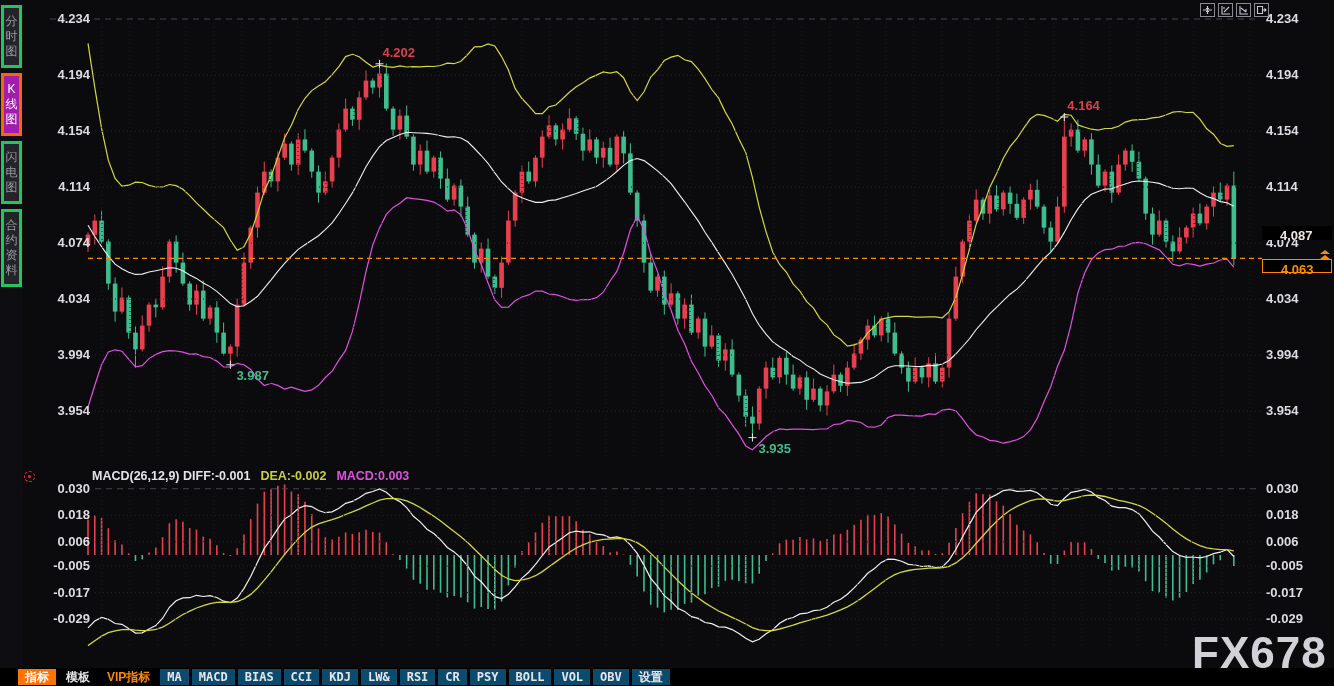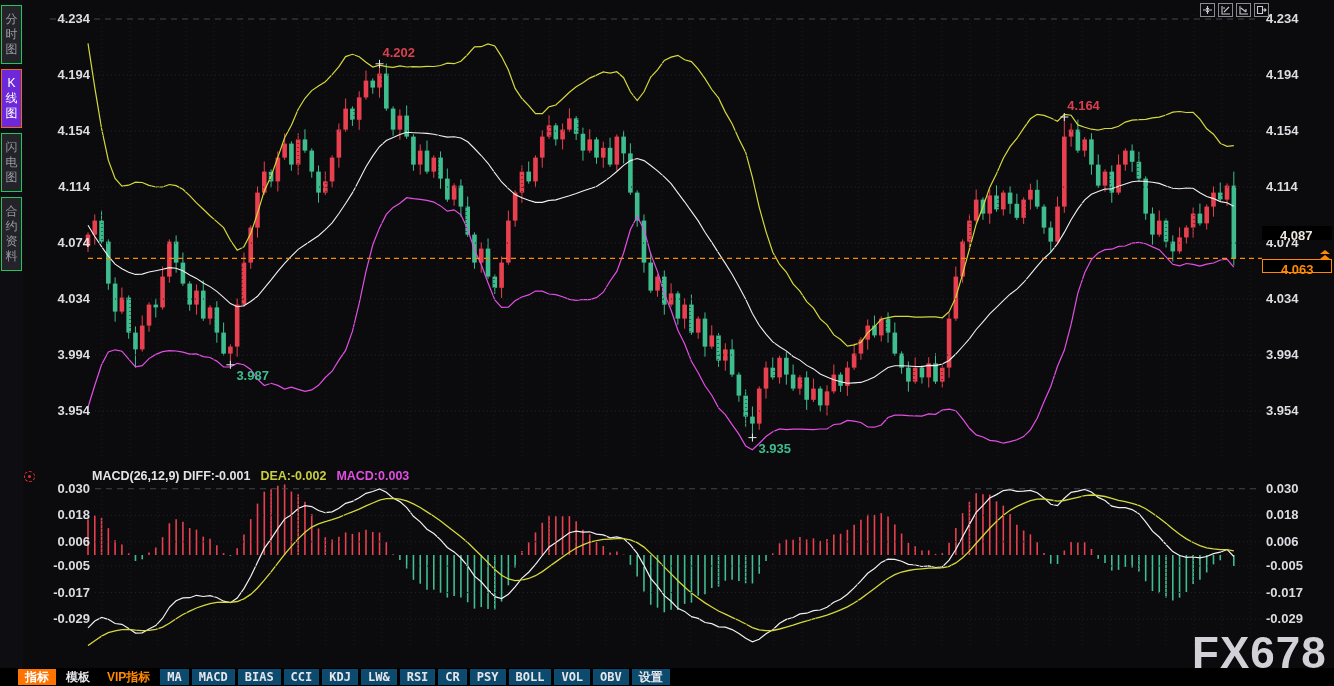--- a/index.html
+++ b/index.html
@@ -5,22 +5,22 @@
   html,body{margin:0;padding:0;background:#050508;}
   body{width:1334px;height:686px;overflow:hidden;position:relative;
        font-family:"Liberation Sans",sans-serif;-webkit-font-smoothing:antialiased;}
   .app{position:absolute;inset:0;background:#0b0b0e;}
   #chart-svg{position:absolute;left:0;top:0;}
 
   
   .sidebar{position:absolute;left:0;top:0;width:23px;height:686px;background:#0e0e12;z-index:6;}
   .side-tab{width:21px;margin:0 0 5px 1px;padding:6px 0;text-align:center;
             background:#232329;color:#9a9aa2;font-size:12px;line-height:15px;
-            word-break:break-all;cursor:pointer;border:1px solid #22c55e;box-sizing:border-box;}
-  .side-tab.active{background:#6d28d9;color:#fff;border-color:#f26a00;}
+            word-break:break-all;cursor:pointer;border:3px solid #22c55e;box-sizing:border-box;}
+  .side-tab.active{background:#a21caf;color:#fff;border-color:#f26a00;}
 
   
   .hdr{position:absolute;left:88px;top:3px;height:17px;display:flex;align-items:center;gap:9px;
        font-size:12.5px;font-weight:700;z-index:5;white-space:nowrap;}
   .hdr .t-title{color:#e8e8ec;}
   .hdr .t-period{color:#ff3d1e;}
   .hdr .t-plus{color:#ff8a00;font-size:14px;font-weight:400;}
   .hdr .t-boll{color:#e4e4e8;}
   .hdr .t-upper{color:#c9cd3e;}
   .hdr .t-lower{color:#e04fe0;}

